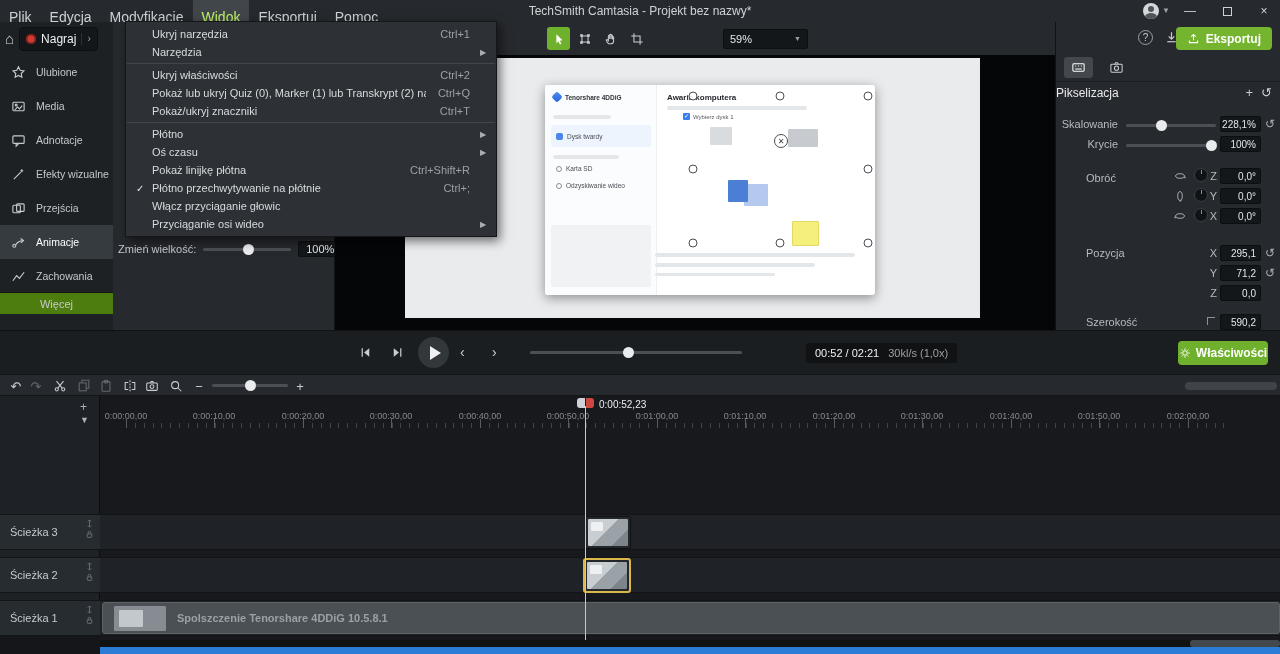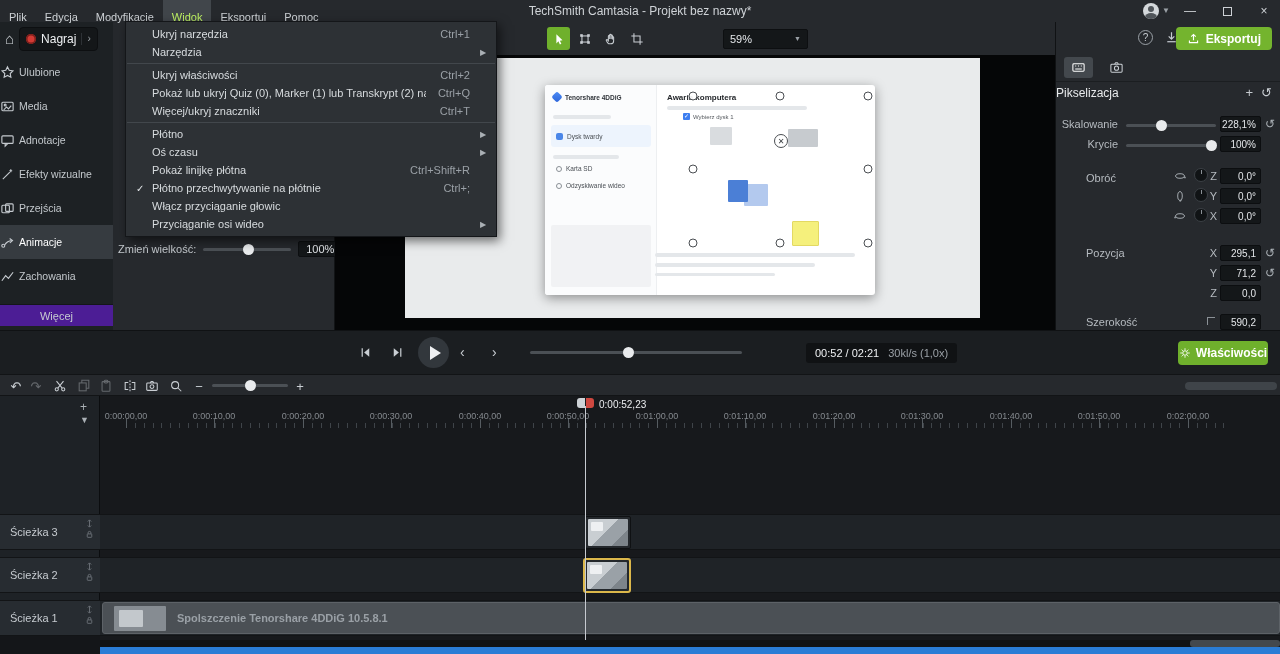--- a/index.html
+++ b/index.html
@@ -1,21 +1,21 @@
 <!DOCTYPE html>
 <html><head>
 <meta charset="utf-8">
 <style>
   *{margin:0;padding:0;box-sizing:border-box;font-family:"Liberation Sans",sans-serif;-webkit-font-smoothing:antialiased}
   html,body{background:#0d0f11}
   #app{position:relative;width:1280px;height:654px;background:#17191c;overflow:hidden;color:#d2d6da;font-size:12px}
   svg{display:block}
   
   .titlebar{position:absolute;left:0;top:0;width:1280px;height:22px;background:#26292d;display:flex;align-items:center;z-index:40}
-  .mbar-item{height:22px;line-height:22px;padding:6px 9px;color:#cdd1d5;font-size:11px;cursor:default}
+  .mbar-item{height:22px;line-height:22px;padding:6px 9px;color:#cdd1d5;font-size:14px;cursor:default}
   .mbar-item.active{background:#41464b;color:#bef264}
   .tb-title{position:absolute;left:50%;transform:translateX(-50%);color:#cfd3d7;white-space:nowrap}
   .avatar{position:absolute;left:1143px;top:3px;width:16px;height:16px;border-radius:50%;background:#d4d8db;overflow:hidden}
   .avatar .head{position:absolute;left:5px;top:3px;width:6px;height:6px;border-radius:50%;background:#50555a}
   .avatar .body{position:absolute;left:2px;top:10px;width:12px;height:8px;border-radius:50%;background:#50555a}
   .av-chev{position:absolute;left:1162px;top:0;height:22px;line-height:22px;color:#9aa0a6;font-size:8px}
   .winbtn{position:absolute;top:0;height:22px;width:30px;text-align:center;line-height:22px;color:#cdd1d5}
   .maxbox{display:inline-block;width:9px;height:9px;border:1px solid #cdd1d5;vertical-align:middle}
   
   .vmenu{position:absolute;left:125px;top:21px;width:372px;background:#2d3135;border:1px solid #141619;box-shadow:3px 4px 10px rgba(0,0,0,.55);z-index:60;padding:3px 0}
@@ -26,24 +26,24 @@
   .varrow{color:#aab0b5;margin-left:10px;font-size:8px;width:8px}
   .vsep{height:1px;background:#42474c;margin:2px 1px}
   
   .sidebar{position:absolute;left:0;top:22px;width:113px;height:308px;background:#1d2124}
   .sb-top{height:33px;display:flex;align-items:center;padding:0 5px;gap:5px}
   .home-ic{color:#cdd2d6;font-size:15px;line-height:15px}
   .record-btn{display:flex;align-items:center;background:#141719;border:1px solid #0d0f11;border-radius:4px;height:24px;padding:0 6px;gap:5px}
   .rec-dot{width:10px;height:10px;border-radius:50%;background:#d23a34;box-shadow:inset 0 0 0 1.5px #7e1f1b}
   .rec-label{font-size:12px;color:#eef0f2}
   .rec-chev{color:#9aa0a6;font-size:10px;border-left:1px solid #2d3135;padding-left:5px;line-height:12px}
-  .sb-item{height:34px;display:flex;align-items:center;gap:4px;font-size:10.5px;color:#c3c8cc;white-space:nowrap}
+  .sb-item{height:34px;display:flex;align-items:center;gap:10px;padding-left:11px;font-size:10.5px;color:#c3c8cc;white-space:nowrap}
   .sb-item.selected{background:#363b40;color:#fff}
   .sb-item svg{flex:0 0 auto;color:#c6cbd0}
-  .sb-more{position:absolute;left:0;bottom:4px;width:113px;height:22px;background:#4c1d95;border-top:1px solid #141619;display:flex;align-items:center;justify-content:center;font-size:11px;color:#c6cbd0}
+  .sb-more{position:absolute;left:0;bottom:16px;width:113px;height:22px;background:#4d7c0f;border-top:1px solid #141619;display:flex;align-items:center;justify-content:center;font-size:11px;color:#c6cbd0}
   
   .subpanel{position:absolute;left:113px;top:22px;width:222px;height:308px;background:#26292d;border-right:1px solid #121416}
   .zoom-row{position:absolute;left:5px;top:219px;display:flex;align-items:center;gap:7px}
   .zoom-row .zlabel{font-size:11px;color:#c3c8cc;white-space:nowrap}
   .hslider{position:relative;height:3px;background:#4b5055;border-radius:2px}
   .hslider .hknob{position:absolute;top:-4px;width:11px;height:11px;border-radius:50%;background:#e9ebed}
   .chip{background:#141719;border:1px solid #0d0f11;border-radius:2px;color:#e3e6e9;font-size:11px;padding:1px 7px}
   
   .stage{position:absolute;left:335px;top:22px;width:720px;height:308px;background:#060708}
   .stage-toolbar{position:absolute;left:0;top:0;width:720px;height:33px;background:#26292d;display:flex;align-items:center}
@@ -434,21 +434,21 @@
         <span class="varrow"></span>
       </div>
     <div class="vitem">
         <span class="vcheck"></span>
         <span class="vlabel">Pokaż lub ukryj Quiz (0), Marker (1) lub Transkrypt (2) nad osią czasu.</span>
         <span class="vshort">Ctrl+Q</span>
         <span class="varrow"></span>
       </div>
     <div class="vitem">
         <span class="vcheck"></span>
-        <span class="vlabel">Więcej/ukryj znaczniki</span>
+        <span class="vlabel">Pokaż/ukryj znaczniki</span>
         <span class="vshort">Ctrl+T</span>
         <span class="varrow"></span>
       </div>
     <div class="vsep"></div>
     <div class="vitem">
         <span class="vcheck"></span>
         <span class="vlabel">Płótno</span>
         <span class="vshort"></span>
         <span class="varrow">▶</span>
       </div>

